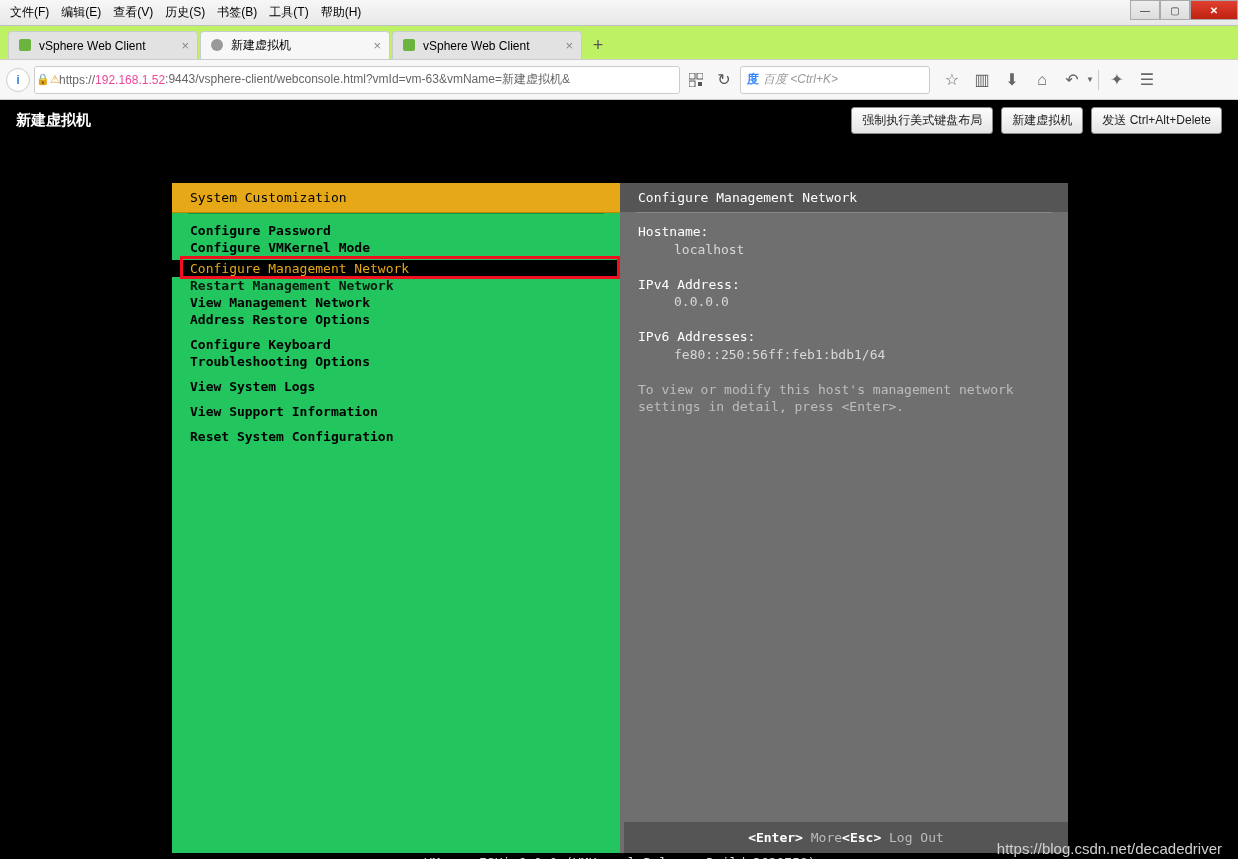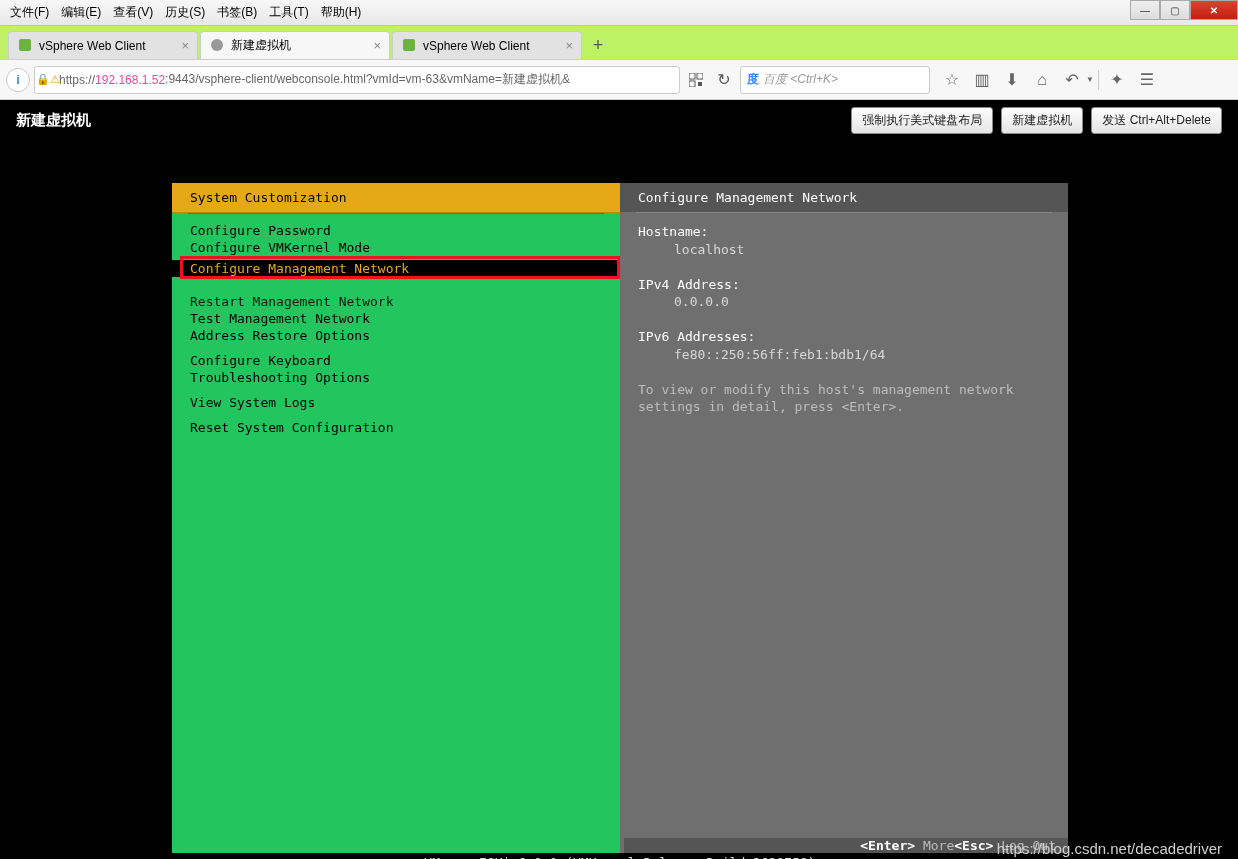--- a/index.html
+++ b/index.html
@@ -48,31 +48,31 @@
   .cbtn { background:linear-gradient(#fdfdfd,#e5e5e5); border:1px solid #888; border-radius:3px; padding:4px 10px; font-size:12px; color:#222;text-align:center; }
 
   
   .dcui { position:absolute; left:172px; top:83px; width:896px; height:670px; display:flex; font-family:"Lucida Console",Monaco,monospace; font-size:13px; }
   .dcui-left { width:448px; background:#22c55e; position:relative; }
   .dcui-right { flex:1; background:#6f6f6f; color:#d8d8d8; position:relative; }
   .dcui-head-l { background:#e6a817; padding:7px 18px; color:#000; border-bottom:1px solid #b58900;}
   .dcui-head-r { background:#555; padding:7px 18px; color:#fff; }
   .dcui hr.hrule { border:none; border-top:1px solid rgba(0,0,0,0.25); margin:0 16px;}
   .dcui-right hr.hrule { border-top:1px solid #888;}
-  .menu-block { padding:8px 18px 0 18px; color:#000; }
+  .menu-block { padding:8px 18px 0 18px; color:#000;font-weight:bold; }
   .menu-item { padding:1px 0; color:#000; white-space:pre; }
-  .menu-item.dim { opacity:.85;margin-top:16px; }
+  .menu-item.dim { opacity:.85; }
   .menu-sel-wrap { position:relative; margin:4px 0 0 0; }
   .menu-sel-row { background:#000; color:#e6a817; padding:1px 0 1px 18px; }
   .redbox { position:absolute; left:8px; top:-4px; width:440px; height:23px; border:3px solid #f01020; pointer-events:none; }
   .right-body { padding:10px 18px; line-height:1.35; }
   .right-body .lbl { color:#fff; }
   .right-body .val { color:#d8d8d8;margin-left:36px; }
   .right-body .hint { color:#bdbdbd; }
-  .dcui-footer { position:absolute; bottom:0; left:4px; right:0; background:#555; color:#ddd; padding:0 12px; display:flex; justify-content:flex-end; }
+  .dcui-footer { position:absolute; bottom:0; left:4px; right:0; background:#555; color:#ddd; padding:8px 12px; display:flex; justify-content:center; }
   .dcui-footer .key { color:#fff; font-weight:bold; }
   .dcui-footer .dimw { color:#bbb; }
 
   .esxi-bar { position:absolute; left:172px; top:753px; width:896px; text-align:center; color:#d8d8d8; background:#000; font-family:"Lucida Console",Monaco,monospace; font-size:13px; padding:2px 0;}
   .watermark { position:absolute; right:16px; bottom:6px; color:#d0d0d0; font-size:15px; font-family:Arial;}
   
 </style>
 </head>
 <body>
 
@@ -160,30 +160,33 @@
       <hr class="hrule">
       <div class="menu-block">
         <div class="menu-item">Configure Password</div>
         <div class="menu-item">Configure VMKernel Mode</div>
       </div>
       <div class="menu-sel-wrap">
         <div class="menu-sel-row">Configure Management Network</div>
         <div class="redbox"></div>
         <div class="menu-block" style="padding-top:0">
           <div class="menu-item dim">Restart Management Network</div>
-          <div class="menu-item">Test Management Network</div>
+          <div class="menu-item">View Management Network</div>
           <div class="menu-item">Address Restore Options</div>
         </div>
       </div>
       <div class="menu-block">
         <div class="menu-item">Configure Keyboard</div>
         <div class="menu-item">Troubleshooting Options</div>
       </div>
       <div class="menu-block">
         <div class="menu-item">View System Logs</div>
+      </div>
+      <div class="menu-block">
+        <div class="menu-item">View Support Information</div>
       </div>
       <div class="menu-block">
         <div class="menu-item">Reset System Configuration</div>
       </div>
     </div>
     <div class="dcui-right">
       <div class="dcui-head-r">Configure Management Network</div>
       <hr class="hrule">
       <div class="right-body">
         <div class="lbl">Hostname:</div>

